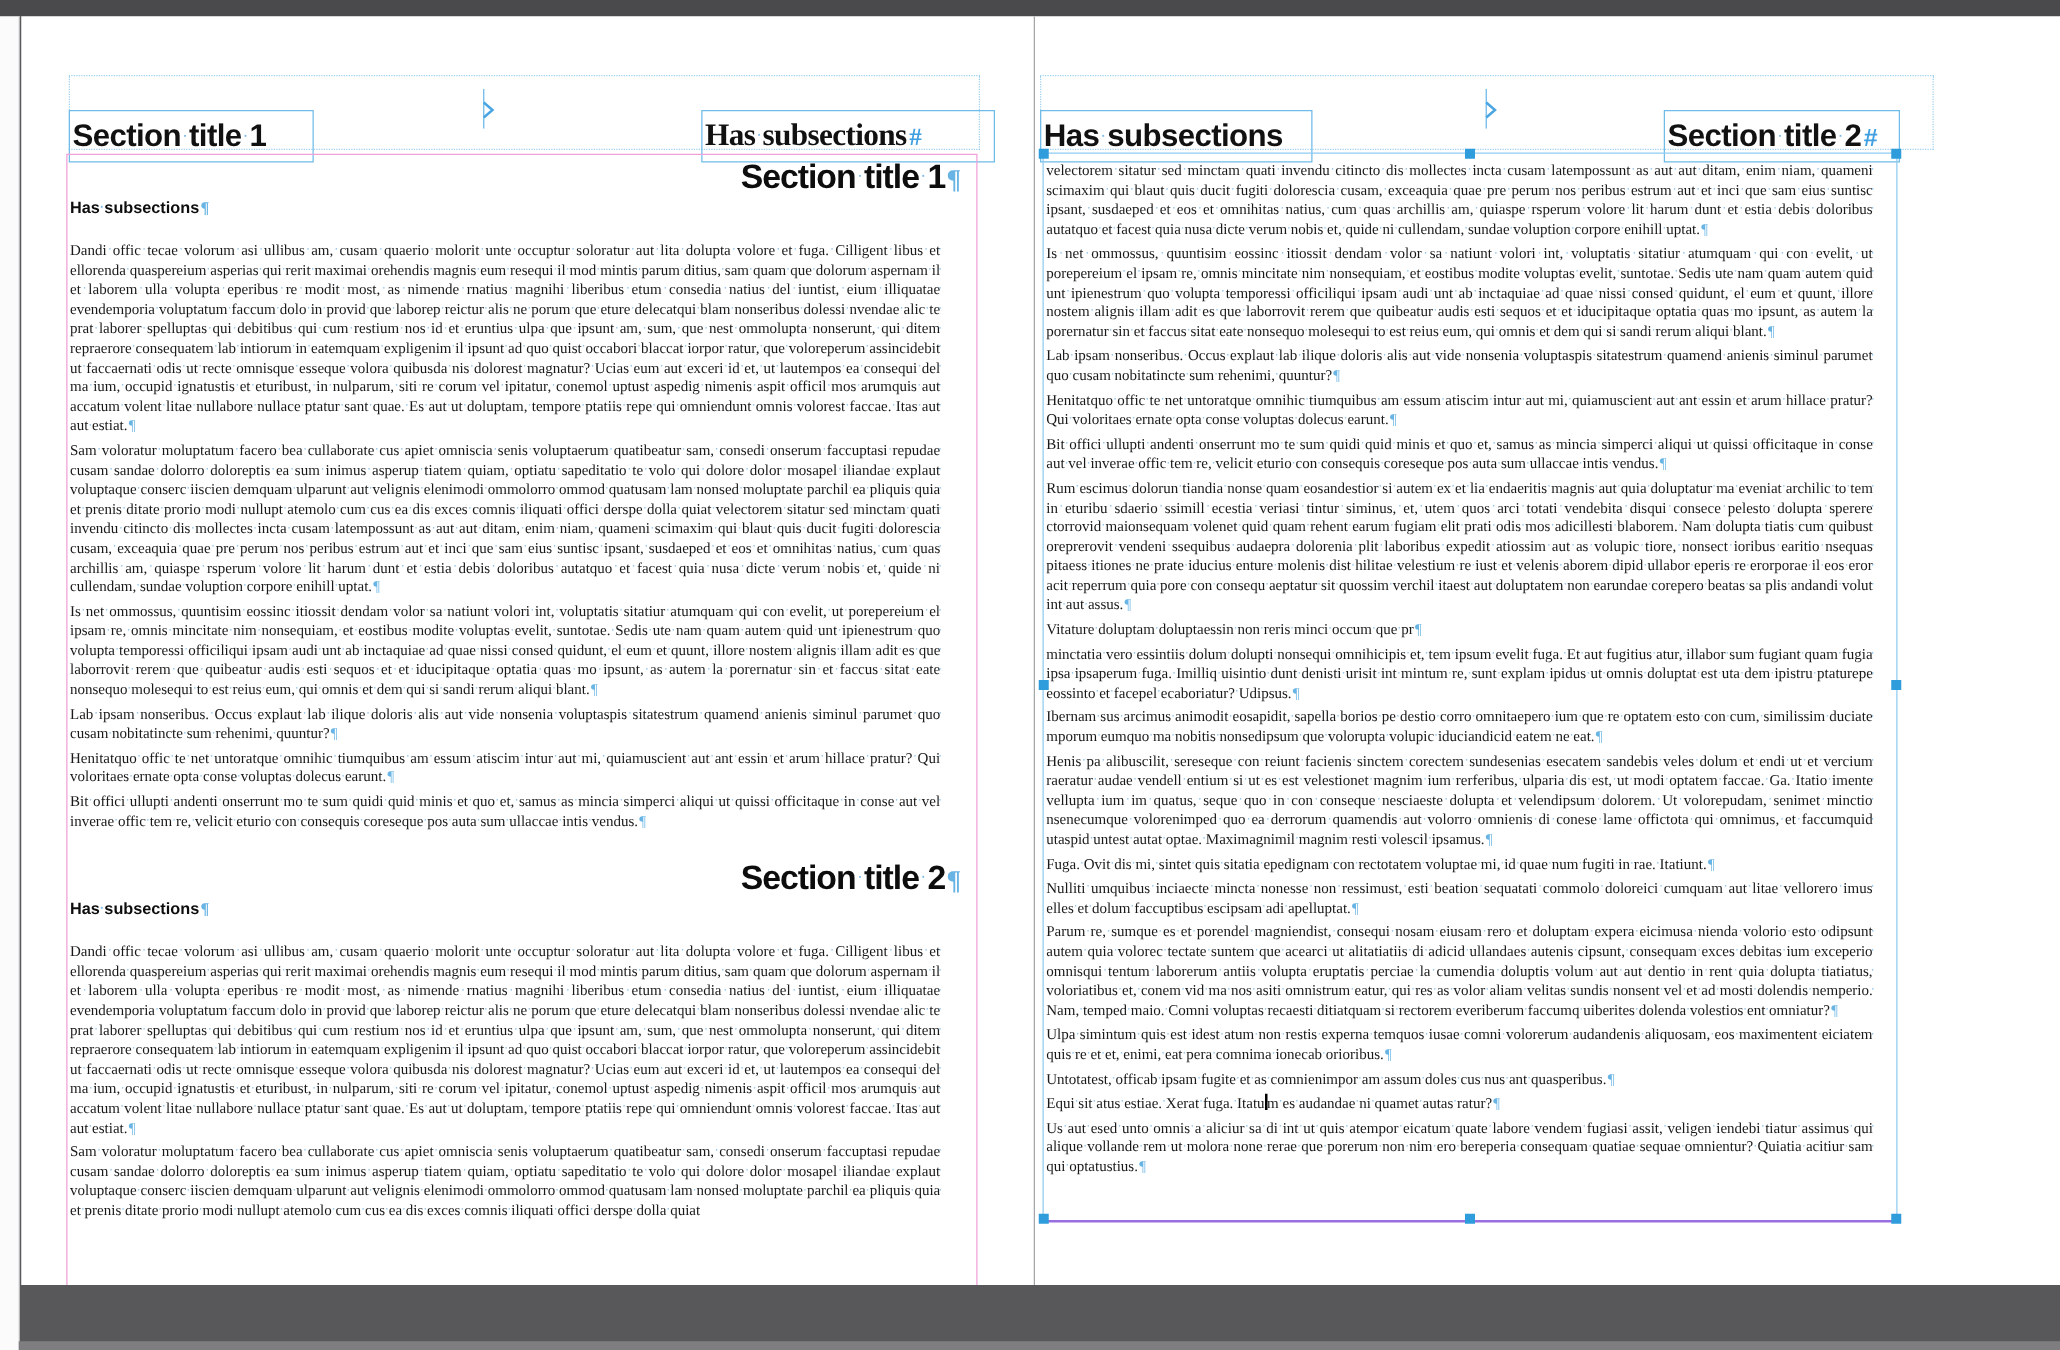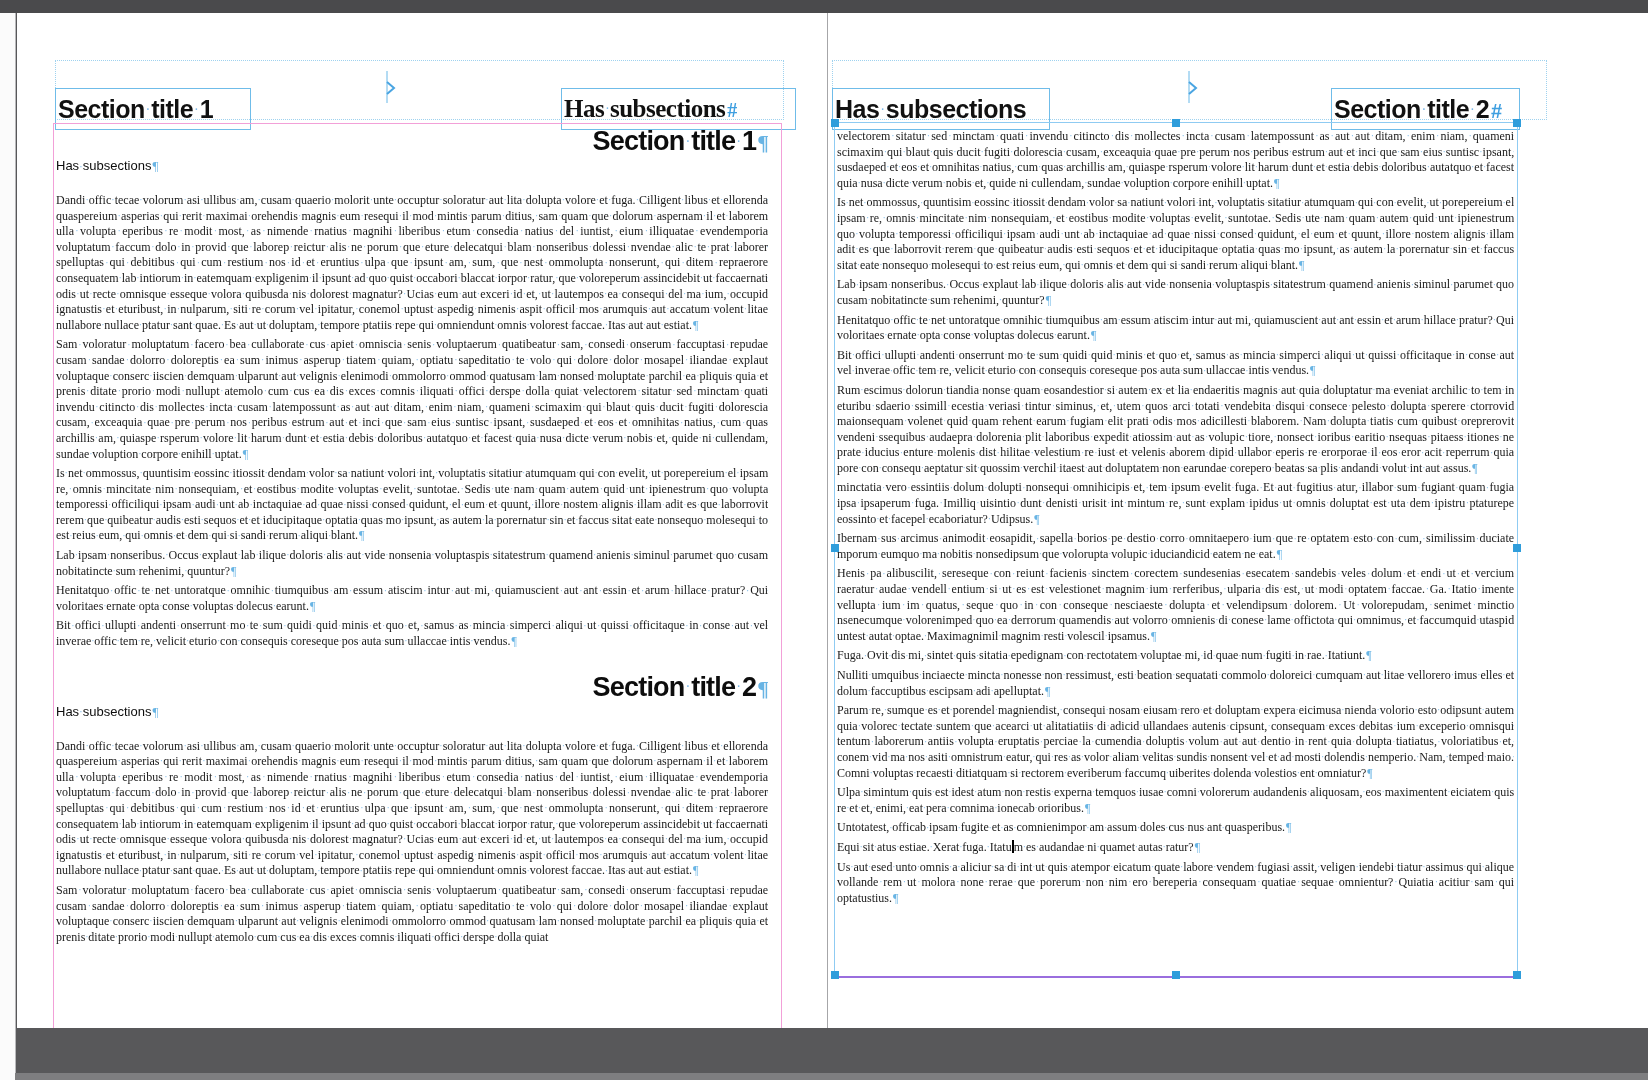--- a/index.html
+++ b/index.html
@@ -30,24 +30,24 @@
                border:1px solid #8fcbf2;border-bottom:2px solid #9a6ede;}
   .handle{position:absolute;width:8px;height:8px;background:#2f9ddb;}
 
   .ft{position:absolute;overflow:hidden;color:#191919;}
   .ft-left{left:2px;top:2px;width:712px;height:877px;}
   .ft-right{left:2px;top:6px;width:677px;bottom:3px;}
 
   .h1{font-family:"Liberation Sans",sans-serif;font-weight:700;font-size:27px;line-height:30px;
       letter-spacing:-0.8px;margin:0;color:#0d0d0d;text-align:right;}
   .h1.second{margin-top:22px;}
-  .sub{font-family:"Liberation Sans",sans-serif;font-weight:400;font-size:13px;line-height:15px;
+  .sub{font-family:"Liberation Sans",sans-serif;font-weight:700;font-size:13px;line-height:15px;
        margin:0 0 20px 0;color:#0d0d0d;}
   .ft p{font-family:"Liberation Serif",serif;font-size:12px;line-height:15.6px;
-        text-align:justify;margin:0 0 4px 0;}
+        text-align:justify;margin:0 16px 4px 0;}
 
   
   .sp{position:relative;}
   .sp::before{content:'·';position:absolute;left:50%;top:52%;transform:translate(-50%,-50%);
               color:#7db9e8;font-size:10px;}
   .pil{color:#68b4e4;margin-left:1px;font-family:"Liberation Serif",serif;}
   .h1 .pil{font-size:0.8em;}
 
   .caret{display:inline-block;width:2px;height:13px;background:#000;vertical-align:-2px;}
   svg{display:block;}
@@ -121,20 +121,21 @@
       <div class="handle" style="left:337px;top:848px;"></div>
       <div class="handle" style="left:678px;top:848px;"></div>
 
       <div class="ft ft-right">
         <p>velectorem<span class="sp"> </span>sitatur<span class="sp"> </span>sed<span class="sp"> </span>minctam<span class="sp"> </span>quati<span class="sp"> </span>invendu<span class="sp"> </span>citincto<span class="sp"> </span>dis<span class="sp"> </span>mollectes<span class="sp"> </span>incta<span class="sp"> </span>cusam<span class="sp"> </span>latempossunt<span class="sp"> </span>as<span class="sp"> </span>aut<span class="sp"> </span>aut<span class="sp"> </span>ditam,<span class="sp"> </span>enim<span class="sp"> </span>niam,<span class="sp"> </span>quameni<span class="sp"> </span>scimaxim<span class="sp"> </span>qui<span class="sp"> </span>blaut<span class="sp"> </span>quis<span class="sp"> </span>ducit<span class="sp"> </span>fugiti<span class="sp"> </span>dolorescia<span class="sp"> </span>cusam,<span class="sp"> </span>exceaquia<span class="sp"> </span>quae<span class="sp"> </span>pre<span class="sp"> </span>perum<span class="sp"> </span>nos<span class="sp"> </span>peribus<span class="sp"> </span>estrum<span class="sp"> </span>aut<span class="sp"> </span>et<span class="sp"> </span>inci<span class="sp"> </span>que<span class="sp"> </span>sam<span class="sp"> </span>eius<span class="sp"> </span>suntisc<span class="sp"> </span>ipsant,<span class="sp"> </span>susdaeped<span class="sp"> </span>et<span class="sp"> </span>eos<span class="sp"> </span>et<span class="sp"> </span>omnihitas<span class="sp"> </span>natius,<span class="sp"> </span>cum<span class="sp"> </span>quas<span class="sp"> </span>archillis<span class="sp"> </span>am,<span class="sp"> </span>quiaspe<span class="sp"> </span>rsperum<span class="sp"> </span>volore<span class="sp"> </span>lit<span class="sp"> </span>harum<span class="sp"> </span>dunt<span class="sp"> </span>et<span class="sp"> </span>estia<span class="sp"> </span>debis<span class="sp"> </span>doloribus<span class="sp"> </span>autatquo<span class="sp"> </span>et<span class="sp"> </span>facest<span class="sp"> </span>quia<span class="sp"> </span>nusa<span class="sp"> </span>dicte<span class="sp"> </span>verum<span class="sp"> </span>nobis<span class="sp"> </span>et,<span class="sp"> </span>quide<span class="sp"> </span>ni<span class="sp"> </span>cullendam,<span class="sp"> </span>sundae<span class="sp"> </span>voluption<span class="sp"> </span>corpore<span class="sp"> </span>enihill<span class="sp"> </span>uptat.<span class="pil">¶</span></p>
         <p>Is<span class="sp"> </span>net<span class="sp"> </span>ommossus,<span class="sp"> </span>quuntisim<span class="sp"> </span>eossinc<span class="sp"> </span>itiossit<span class="sp"> </span>dendam<span class="sp"> </span>volor<span class="sp"> </span>sa<span class="sp"> </span>natiunt<span class="sp"> </span>volori<span class="sp"> </span>int,<span class="sp"> </span>voluptatis<span class="sp"> </span>sitatiur<span class="sp"> </span>atumquam<span class="sp"> </span>qui<span class="sp"> </span>con<span class="sp"> </span>evelit,<span class="sp"> </span>ut<span class="sp"> </span>porepereium<span class="sp"> </span>el<span class="sp"> </span>ipsam<span class="sp"> </span>re,<span class="sp"> </span>omnis<span class="sp"> </span>mincitate<span class="sp"> </span>nim<span class="sp"> </span>nonsequiam,<span class="sp"> </span>et<span class="sp"> </span>eostibus<span class="sp"> </span>modite<span class="sp"> </span>voluptas<span class="sp"> </span>evelit,<span class="sp"> </span>suntotae.<span class="sp"> </span>Sedis<span class="sp"> </span>ute<span class="sp"> </span>nam<span class="sp"> </span>quam<span class="sp"> </span>autem<span class="sp"> </span>quid<span class="sp"> </span>unt<span class="sp"> </span>ipienestrum<span class="sp"> </span>quo<span class="sp"> </span>volupta<span class="sp"> </span>temporessi<span class="sp"> </span>officiliqui<span class="sp"> </span>ipsam<span class="sp"> </span>audi<span class="sp"> </span>unt<span class="sp"> </span>ab<span class="sp"> </span>inctaquiae<span class="sp"> </span>ad<span class="sp"> </span>quae<span class="sp"> </span>nissi<span class="sp"> </span>consed<span class="sp"> </span>quidunt,<span class="sp"> </span>el<span class="sp"> </span>eum<span class="sp"> </span>et<span class="sp"> </span>quunt,<span class="sp"> </span>illore<span class="sp"> </span>nostem<span class="sp"> </span>alignis<span class="sp"> </span>illam<span class="sp"> </span>adit<span class="sp"> </span>es<span class="sp"> </span>que<span class="sp"> </span>laborrovit<span class="sp"> </span>rerem<span class="sp"> </span>que<span class="sp"> </span>quibeatur<span class="sp"> </span>audis<span class="sp"> </span>esti<span class="sp"> </span>sequos<span class="sp"> </span>et<span class="sp"> </span>et<span class="sp"> </span>iducipitaque<span class="sp"> </span>optatia<span class="sp"> </span>quas<span class="sp"> </span>mo<span class="sp"> </span>ipsunt,<span class="sp"> </span>as<span class="sp"> </span>autem<span class="sp"> </span>la<span class="sp"> </span>porernatur<span class="sp"> </span>sin<span class="sp"> </span>et<span class="sp"> </span>faccus<span class="sp"> </span>sitat<span class="sp"> </span>eate<span class="sp"> </span>nonsequo<span class="sp"> </span>molesequi<span class="sp"> </span>to<span class="sp"> </span>est<span class="sp"> </span>reius<span class="sp"> </span>eum,<span class="sp"> </span>qui<span class="sp"> </span>omnis<span class="sp"> </span>et<span class="sp"> </span>dem<span class="sp"> </span>qui<span class="sp"> </span>si<span class="sp"> </span>sandi<span class="sp"> </span>rerum<span class="sp"> </span>aliqui<span class="sp"> </span>blant.<span class="pil">¶</span></p>
         <p>Lab<span class="sp"> </span>ipsam<span class="sp"> </span>nonseribus.<span class="sp"> </span>Occus<span class="sp"> </span>explaut<span class="sp"> </span>lab<span class="sp"> </span>ilique<span class="sp"> </span>doloris<span class="sp"> </span>alis<span class="sp"> </span>aut<span class="sp"> </span>vide<span class="sp"> </span>nonsenia<span class="sp"> </span>voluptaspis<span class="sp"> </span>sitatestrum<span class="sp"> </span>quamend<span class="sp"> </span>anienis<span class="sp"> </span>siminul<span class="sp"> </span>parumet<span class="sp"> </span>quo<span class="sp"> </span>cusam<span class="sp"> </span>nobitatincte<span class="sp"> </span>sum<span class="sp"> </span>rehenimi,<span class="sp"> </span>quuntur?<span class="pil">¶</span></p>
         <p>Henitatquo<span class="sp"> </span>offic<span class="sp"> </span>te<span class="sp"> </span>net<span class="sp"> </span>untoratque<span class="sp"> </span>omnihic<span class="sp"> </span>tiumquibus<span class="sp"> </span>am<span class="sp"> </span>essum<span class="sp"> </span>atiscim<span class="sp"> </span>intur<span class="sp"> </span>aut<span class="sp"> </span>mi,<span class="sp"> </span>quiamuscient<span class="sp"> </span>aut<span class="sp"> </span>ant<span class="sp"> </span>essin<span class="sp"> </span>et<span class="sp"> </span>arum<span class="sp"> </span>hillace<span class="sp"> </span>pratur?<span class="sp"> </span>Qui<span class="sp"> </span>voloritaes<span class="sp"> </span>ernate<span class="sp"> </span>opta<span class="sp"> </span>conse<span class="sp"> </span>voluptas<span class="sp"> </span>dolecus<span class="sp"> </span>earunt.<span class="pil">¶</span></p>
         <p>Bit<span class="sp"> </span>offici<span class="sp"> </span>ullupti<span class="sp"> </span>andenti<span class="sp"> </span>onserrunt<span class="sp"> </span>mo<span class="sp"> </span>te<span class="sp"> </span>sum<span class="sp"> </span>quidi<span class="sp"> </span>quid<span class="sp"> </span>minis<span class="sp"> </span>et<span class="sp"> </span>quo<span class="sp"> </span>et,<span class="sp"> </span>samus<span class="sp"> </span>as<span class="sp"> </span>mincia<span class="sp"> </span>simperci<span class="sp"> </span>aliqui<span class="sp"> </span>ut<span class="sp"> </span>quissi<span class="sp"> </span>officitaque<span class="sp"> </span>in<span class="sp"> </span>conse<span class="sp"> </span>aut<span class="sp"> </span>vel<span class="sp"> </span>inverae<span class="sp"> </span>offic<span class="sp"> </span>tem<span class="sp"> </span>re,<span class="sp"> </span>velicit<span class="sp"> </span>eturio<span class="sp"> </span>con<span class="sp"> </span>consequis<span class="sp"> </span>coreseque<span class="sp"> </span>pos<span class="sp"> </span>auta<span class="sp"> </span>sum<span class="sp"> </span>ullaccae<span class="sp"> </span>intis<span class="sp"> </span>vendus.<span class="pil">¶</span></p>
         <p>Rum<span class="sp"> </span>escimus<span class="sp"> </span>dolorun<span class="sp"> </span>tiandia<span class="sp"> </span>nonse<span class="sp"> </span>quam<span class="sp"> </span>eosandestior<span class="sp"> </span>si<span class="sp"> </span>autem<span class="sp"> </span>ex<span class="sp"> </span>et<span class="sp"> </span>lia<span class="sp"> </span>endaeritis<span class="sp"> </span>magnis<span class="sp"> </span>aut<span class="sp"> </span>quia<span class="sp"> </span>doluptatur<span class="sp"> </span>ma<span class="sp"> </span>eveniat<span class="sp"> </span>archilic<span class="sp"> </span>to<span class="sp"> </span>tem<span class="sp"> </span>in<span class="sp"> </span>eturibu<span class="sp"> </span>sdaerio<span class="sp"> </span>ssimill<span class="sp"> </span>ecestia<span class="sp"> </span>veriasi<span class="sp"> </span>tintur<span class="sp"> </span>siminus,<span class="sp"> </span>et,<span class="sp"> </span>utem<span class="sp"> </span>quos<span class="sp"> </span>arci<span class="sp"> </span>totati<span class="sp"> </span>vendebita<span class="sp"> </span>disqui<span class="sp"> </span>consece<span class="sp"> </span>pelesto<span class="sp"> </span>dolupta<span class="sp"> </span>sperere<span class="sp"> </span>ctorrovid<span class="sp"> </span>maionsequam<span class="sp"> </span>volenet<span class="sp"> </span>quid<span class="sp"> </span>quam<span class="sp"> </span>rehent<span class="sp"> </span>earum<span class="sp"> </span>fugiam<span class="sp"> </span>elit<span class="sp"> </span>prati<span class="sp"> </span>odis<span class="sp"> </span>mos<span class="sp"> </span>adicillesti<span class="sp"> </span>blaborem.<span class="sp"> </span>Nam<span class="sp"> </span>dolupta<span class="sp"> </span>tiatis<span class="sp"> </span>cum<span class="sp"> </span>quibust<span class="sp"> </span>oreprerovit<span class="sp"> </span>vendeni<span class="sp"> </span>ssequibus<span class="sp"> </span>audaepra<span class="sp"> </span>dolorenia<span class="sp"> </span>plit<span class="sp"> </span>laboribus<span class="sp"> </span>expedit<span class="sp"> </span>atiossim<span class="sp"> </span>aut<span class="sp"> </span>as<span class="sp"> </span>volupic<span class="sp"> </span>tiore,<span class="sp"> </span>nonsect<span class="sp"> </span>ioribus<span class="sp"> </span>earitio<span class="sp"> </span>nsequas<span class="sp"> </span>pitaess<span class="sp"> </span>itiones<span class="sp"> </span>ne<span class="sp"> </span>prate<span class="sp"> </span>iducius<span class="sp"> </span>enture<span class="sp"> </span>molenis<span class="sp"> </span>dist<span class="sp"> </span>hilitae<span class="sp"> </span>velestium<span class="sp"> </span>re<span class="sp"> </span>iust<span class="sp"> </span>et<span class="sp"> </span>velenis<span class="sp"> </span>aborem<span class="sp"> </span>dipid<span class="sp"> </span>ullabor<span class="sp"> </span>eperis<span class="sp"> </span>re<span class="sp"> </span>erorporae<span class="sp"> </span>il<span class="sp"> </span>eos<span class="sp"> </span>eror<span class="sp"> </span>acit<span class="sp"> </span>reperrum<span class="sp"> </span>quia<span class="sp"> </span>pore<span class="sp"> </span>con<span class="sp"> </span>consequ<span class="sp"> </span>aeptatur<span class="sp"> </span>sit<span class="sp"> </span>quossim<span class="sp"> </span>verchil<span class="sp"> </span>itaest<span class="sp"> </span>aut<span class="sp"> </span>doluptatem<span class="sp"> </span>non<span class="sp"> </span>earundae<span class="sp"> </span>corepero<span class="sp"> </span>beatas<span class="sp"> </span>sa<span class="sp"> </span>plis<span class="sp"> </span>andandi<span class="sp"> </span>volut<span class="sp"> </span>int<span class="sp"> </span>aut<span class="sp"> </span>assus.<span class="pil">¶</span></p>
+        <p>Vitature<span class="sp"> </span>doluptam<span class="sp"> </span>doluptaessin<span class="sp"> </span>non<span class="sp"> </span>reris<span class="sp"> </span>minci<span class="sp"> </span>occum<span class="sp"> </span>que<span class="sp"> </span>pr<span class="pil">¶</span></p>
         <p>minctatia<span class="sp"> </span>vero<span class="sp"> </span>essintiis<span class="sp"> </span>dolum<span class="sp"> </span>dolupti<span class="sp"> </span>nonsequi<span class="sp"> </span>omnihicipis<span class="sp"> </span>et,<span class="sp"> </span>tem<span class="sp"> </span>ipsum<span class="sp"> </span>evelit<span class="sp"> </span>fuga.<span class="sp"> </span>Et<span class="sp"> </span>aut<span class="sp"> </span>fugitius<span class="sp"> </span>atur,<span class="sp"> </span>illabor<span class="sp"> </span>sum<span class="sp"> </span>fugiant<span class="sp"> </span>quam<span class="sp"> </span>fugia<span class="sp"> </span>ipsa<span class="sp"> </span>ipsaperum<span class="sp"> </span>fuga.<span class="sp"> </span>Imilliq<span class="sp"> </span>uisintio<span class="sp"> </span>dunt<span class="sp"> </span>denisti<span class="sp"> </span>urisit<span class="sp"> </span>int<span class="sp"> </span>mintum<span class="sp"> </span>re,<span class="sp"> </span>sunt<span class="sp"> </span>explam<span class="sp"> </span>ipidus<span class="sp"> </span>ut<span class="sp"> </span>omnis<span class="sp"> </span>doluptat<span class="sp"> </span>est<span class="sp"> </span>uta<span class="sp"> </span>dem<span class="sp"> </span>ipistru<span class="sp"> </span>ptaturepe<span class="sp"> </span>eossinto<span class="sp"> </span>et<span class="sp"> </span>facepel<span class="sp"> </span>ecaboriatur?<span class="sp"> </span>Udipsus.<span class="pil">¶</span></p>
         <p>Ibernam<span class="sp"> </span>sus<span class="sp"> </span>arcimus<span class="sp"> </span>animodit<span class="sp"> </span>eosapidit,<span class="sp"> </span>sapella<span class="sp"> </span>borios<span class="sp"> </span>pe<span class="sp"> </span>destio<span class="sp"> </span>corro<span class="sp"> </span>omnitaepero<span class="sp"> </span>ium<span class="sp"> </span>que<span class="sp"> </span>re<span class="sp"> </span>optatem<span class="sp"> </span>esto<span class="sp"> </span>con<span class="sp"> </span>cum,<span class="sp"> </span>similissim<span class="sp"> </span>duciate<span class="sp"> </span>mporum<span class="sp"> </span>eumquo<span class="sp"> </span>ma<span class="sp"> </span>nobitis<span class="sp"> </span>nonsedipsum<span class="sp"> </span>que<span class="sp"> </span>volorupta<span class="sp"> </span>volupic<span class="sp"> </span>iduciandicid<span class="sp"> </span>eatem<span class="sp"> </span>ne<span class="sp"> </span>eat.<span class="pil">¶</span></p>
         <p>Henis<span class="sp"> </span>pa<span class="sp"> </span>alibuscilit,<span class="sp"> </span>sereseque<span class="sp"> </span>con<span class="sp"> </span>reiunt<span class="sp"> </span>facienis<span class="sp"> </span>sinctem<span class="sp"> </span>corectem<span class="sp"> </span>sundesenias<span class="sp"> </span>esecatem<span class="sp"> </span>sandebis<span class="sp"> </span>veles<span class="sp"> </span>dolum<span class="sp"> </span>et<span class="sp"> </span>endi<span class="sp"> </span>ut<span class="sp"> </span>et<span class="sp"> </span>vercium<span class="sp"> </span>raeratur<span class="sp"> </span>audae<span class="sp"> </span>vendell<span class="sp"> </span>entium<span class="sp"> </span>si<span class="sp"> </span>ut<span class="sp"> </span>es<span class="sp"> </span>est<span class="sp"> </span>velestionet<span class="sp"> </span>magnim<span class="sp"> </span>ium<span class="sp"> </span>rerferibus,<span class="sp"> </span>ulparia<span class="sp"> </span>dis<span class="sp"> </span>est,<span class="sp"> </span>ut<span class="sp"> </span>modi<span class="sp"> </span>optatem<span class="sp"> </span>faccae.<span class="sp"> </span>Ga.<span class="sp"> </span>Itatio<span class="sp"> </span>imente<span class="sp"> </span>vellupta<span class="sp"> </span>ium<span class="sp"> </span>im<span class="sp"> </span>quatus,<span class="sp"> </span>seque<span class="sp"> </span>quo<span class="sp"> </span>in<span class="sp"> </span>con<span class="sp"> </span>conseque<span class="sp"> </span>nesciaeste<span class="sp"> </span>dolupta<span class="sp"> </span>et<span class="sp"> </span>velendipsum<span class="sp"> </span>dolorem.<span class="sp"> </span>Ut<span class="sp"> </span>volorepudam,<span class="sp"> </span>senimet<span class="sp"> </span>minctio<span class="sp"> </span>nsenecumque<span class="sp"> </span>volorenimped<span class="sp"> </span>quo<span class="sp"> </span>ea<span class="sp"> </span>derrorum<span class="sp"> </span>quamendis<span class="sp"> </span>aut<span class="sp"> </span>volorro<span class="sp"> </span>omnienis<span class="sp"> </span>di<span class="sp"> </span>conese<span class="sp"> </span>lame<span class="sp"> </span>offictota<span class="sp"> </span>qui<span class="sp"> </span>omnimus,<span class="sp"> </span>et<span class="sp"> </span>faccumquid<span class="sp"> </span>utaspid<span class="sp"> </span>untest<span class="sp"> </span>autat<span class="sp"> </span>optae.<span class="sp"> </span>Maximagnimil<span class="sp"> </span>magnim<span class="sp"> </span>resti<span class="sp"> </span>volescil<span class="sp"> </span>ipsamus.<span class="pil">¶</span></p>
         <p>Fuga.<span class="sp"> </span>Ovit<span class="sp"> </span>dis<span class="sp"> </span>mi,<span class="sp"> </span>sintet<span class="sp"> </span>quis<span class="sp"> </span>sitatia<span class="sp"> </span>epedignam<span class="sp"> </span>con<span class="sp"> </span>rectotatem<span class="sp"> </span>voluptae<span class="sp"> </span>mi,<span class="sp"> </span>id<span class="sp"> </span>quae<span class="sp"> </span>num<span class="sp"> </span>fugiti<span class="sp"> </span>in<span class="sp"> </span>rae.<span class="sp"> </span>Itatiunt.<span class="pil">¶</span></p>
         <p>Nulliti<span class="sp"> </span>umquibus<span class="sp"> </span>inciaecte<span class="sp"> </span>mincta<span class="sp"> </span>nonesse<span class="sp"> </span>non<span class="sp"> </span>ressimust,<span class="sp"> </span>esti<span class="sp"> </span>beation<span class="sp"> </span>sequatati<span class="sp"> </span>commolo<span class="sp"> </span>doloreici<span class="sp"> </span>cumquam<span class="sp"> </span>aut<span class="sp"> </span>litae<span class="sp"> </span>vellorero<span class="sp"> </span>imus<span class="sp"> </span>elles<span class="sp"> </span>et<span class="sp"> </span>dolum<span class="sp"> </span>faccuptibus<span class="sp"> </span>escipsam<span class="sp"> </span>adi<span class="sp"> </span>apelluptat.<span class="pil">¶</span></p>
         <p>Parum<span class="sp"> </span>re,<span class="sp"> </span>sumque<span class="sp"> </span>es<span class="sp"> </span>et<span class="sp"> </span>porendel<span class="sp"> </span>magniendist,<span class="sp"> </span>consequi<span class="sp"> </span>nosam<span class="sp"> </span>eiusam<span class="sp"> </span>rero<span class="sp"> </span>et<span class="sp"> </span>doluptam<span class="sp"> </span>expera<span class="sp"> </span>eicimusa<span class="sp"> </span>nienda<span class="sp"> </span>volorio<span class="sp"> </span>esto<span class="sp"> </span>odipsunt<span class="sp"> </span>autem<span class="sp"> </span>quia<span class="sp"> </span>volorec<span class="sp"> </span>tectate<span class="sp"> </span>suntem<span class="sp"> </span>que<span class="sp"> </span>acearci<span class="sp"> </span>ut<span class="sp"> </span>alitatiatiis<span class="sp"> </span>di<span class="sp"> </span>adicid<span class="sp"> </span>ullandaes<span class="sp"> </span>autenis<span class="sp"> </span>cipsunt,<span class="sp"> </span>consequam<span class="sp"> </span>exces<span class="sp"> </span>debitas<span class="sp"> </span>ium<span class="sp"> </span>exceperio<span class="sp"> </span>omnisqui<span class="sp"> </span>tentum<span class="sp"> </span>laborerum<span class="sp"> </span>antiis<span class="sp"> </span>volupta<span class="sp"> </span>eruptatis<span class="sp"> </span>perciae<span class="sp"> </span>la<span class="sp"> </span>cumendia<span class="sp"> </span>doluptis<span class="sp"> </span>volum<span class="sp"> </span>aut<span class="sp"> </span>aut<span class="sp"> </span>dentio<span class="sp"> </span>in<span class="sp"> </span>rent<span class="sp"> </span>quia<span class="sp"> </span>dolupta<span class="sp"> </span>tiatiatus,<span class="sp"> </span>voloriatibus<span class="sp"> </span>et,<span class="sp"> </span>conem<span class="sp"> </span>vid<span class="sp"> </span>ma<span class="sp"> </span>nos<span class="sp"> </span>asiti<span class="sp"> </span>omnistrum<span class="sp"> </span>eatur,<span class="sp"> </span>qui<span class="sp"> </span>res<span class="sp"> </span>as<span class="sp"> </span>volor<span class="sp"> </span>aliam<span class="sp"> </span>velitas<span class="sp"> </span>sundis<span class="sp"> </span>nonsent<span class="sp"> </span>vel<span class="sp"> </span>et<span class="sp"> </span>ad<span class="sp"> </span>mosti<span class="sp"> </span>dolendis<span class="sp"> </span>nemperio.<span class="sp"> </span>Nam,<span class="sp"> </span>temped<span class="sp"> </span>maio.<span class="sp"> </span>Comni<span class="sp"> </span>voluptas<span class="sp"> </span>recaesti<span class="sp"> </span>ditiatquam<span class="sp"> </span>si<span class="sp"> </span>rectorem<span class="sp"> </span>everiberum<span class="sp"> </span>faccumq<span class="sp"> </span>uiberites<span class="sp"> </span>dolenda<span class="sp"> </span>volestios<span class="sp"> </span>ent<span class="sp"> </span>omniatur?<span class="pil">¶</span></p>
         <p>Ulpa<span class="sp"> </span>simintum<span class="sp"> </span>quis<span class="sp"> </span>est<span class="sp"> </span>idest<span class="sp"> </span>atum<span class="sp"> </span>non<span class="sp"> </span>restis<span class="sp"> </span>experna<span class="sp"> </span>temquos<span class="sp"> </span>iusae<span class="sp"> </span>comni<span class="sp"> </span>volorerum<span class="sp"> </span>audandenis<span class="sp"> </span>aliquosam,<span class="sp"> </span>eos<span class="sp"> </span>maximentent<span class="sp"> </span>eiciatem<span class="sp"> </span>quis<span class="sp"> </span>re<span class="sp"> </span>et<span class="sp"> </span>et,<span class="sp"> </span>enimi,<span class="sp"> </span>eat<span class="sp"> </span>pera<span class="sp"> </span>comnima<span class="sp"> </span>ionecab<span class="sp"> </span>orioribus.<span class="pil">¶</span></p>
         <p>Untotatest,<span class="sp"> </span>officab<span class="sp"> </span>ipsam<span class="sp"> </span>fugite<span class="sp"> </span>et<span class="sp"> </span>as<span class="sp"> </span>comnienimpor<span class="sp"> </span>am<span class="sp"> </span>assum<span class="sp"> </span>doles<span class="sp"> </span>cus<span class="sp"> </span>nus<span class="sp"> </span>ant<span class="sp"> </span>quasperibus.<span class="pil">¶</span></p>
         <p><span>Equi<span class="sp"> </span>sit<span class="sp"> </span>atus<span class="sp"> </span>estiae.<span class="sp"> </span>Xerat<span class="sp"> </span>fuga.<span class="sp"> </span>Itatu</span><span class="caret"></span><span>m<span class="sp"> </span>es<span class="sp"> </span>audandae<span class="sp"> </span>ni<span class="sp"> </span>quamet<span class="sp"> </span>autas<span class="sp"> </span>ratur?<span class="pil">¶</span></span></p>
         <p>Us<span class="sp"> </span>aut<span class="sp"> </span>esed<span class="sp"> </span>unto<span class="sp"> </span>omnis<span class="sp"> </span>a<span class="sp"> </span>aliciur<span class="sp"> </span>sa<span class="sp"> </span>di<span class="sp"> </span>int<span class="sp"> </span>ut<span class="sp"> </span>quis<span class="sp"> </span>atempor<span class="sp"> </span>eicatum<span class="sp"> </span>quate<span class="sp"> </span>labore<span class="sp"> </span>vendem<span class="sp"> </span>fugiasi<span class="sp"> </span>assit,<span class="sp"> </span>veligen<span class="sp"> </span>iendebi<span class="sp"> </span>tiatur<span class="sp"> </span>assimus<span class="sp"> </span>qui<span class="sp"> </span>alique<span class="sp"> </span>vollande<span class="sp"> </span>rem<span class="sp"> </span>ut<span class="sp"> </span>molora<span class="sp"> </span>none<span class="sp"> </span>rerae<span class="sp"> </span>que<span class="sp"> </span>porerum<span class="sp"> </span>non<span class="sp"> </span>nim<span class="sp"> </span>ero<span class="sp"> </span>bereperia<span class="sp"> </span>consequam<span class="sp"> </span>quatiae<span class="sp"> </span>sequae<span class="sp"> </span>omnientur?<span class="sp"> </span>Quiatia<span class="sp"> </span>acitiur<span class="sp"> </span>sam<span class="sp"> </span>qui<span class="sp"> </span>optatustius.<span class="pil">¶</span></p>

